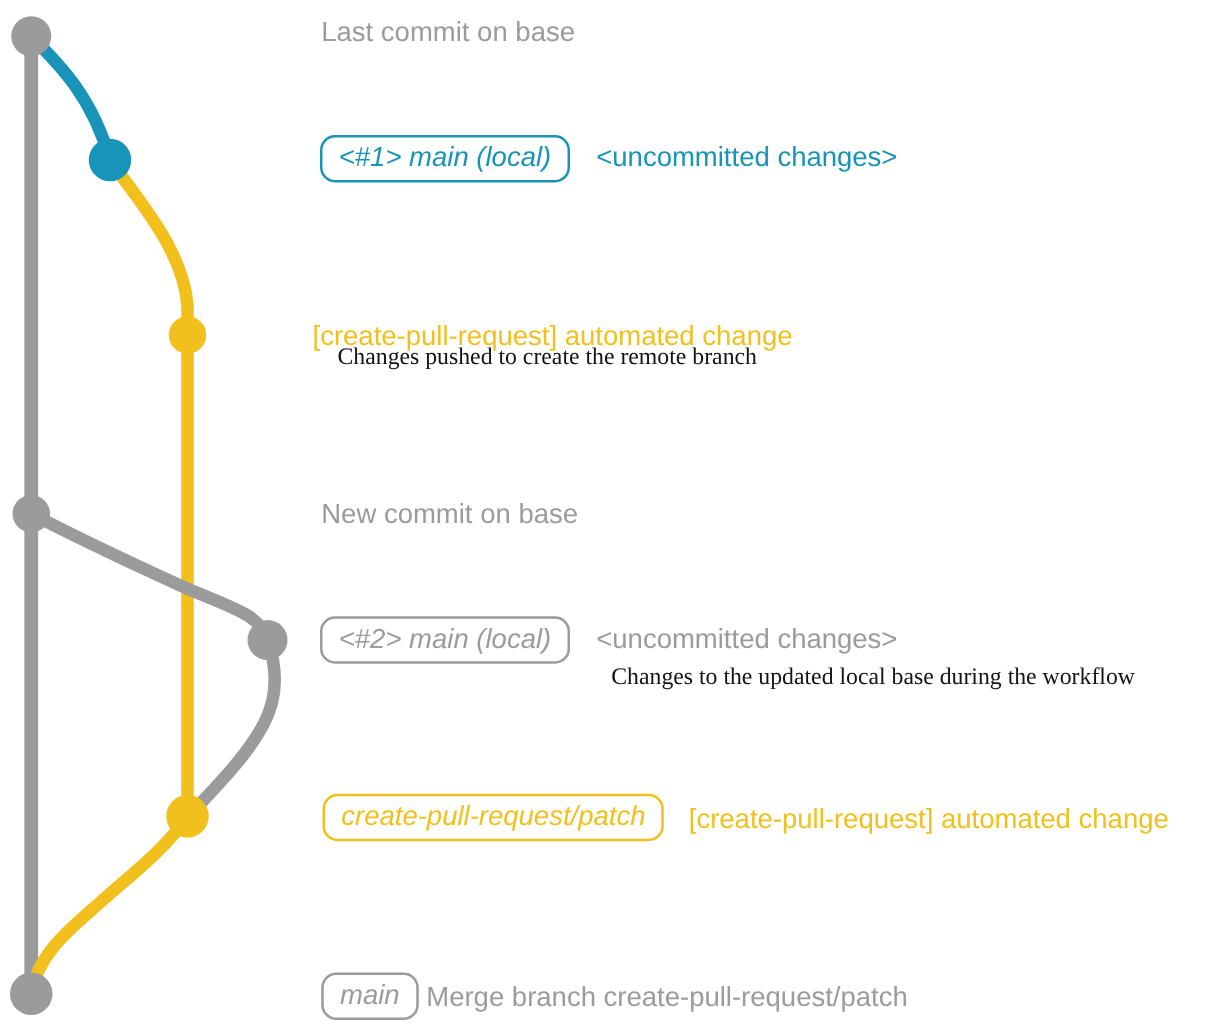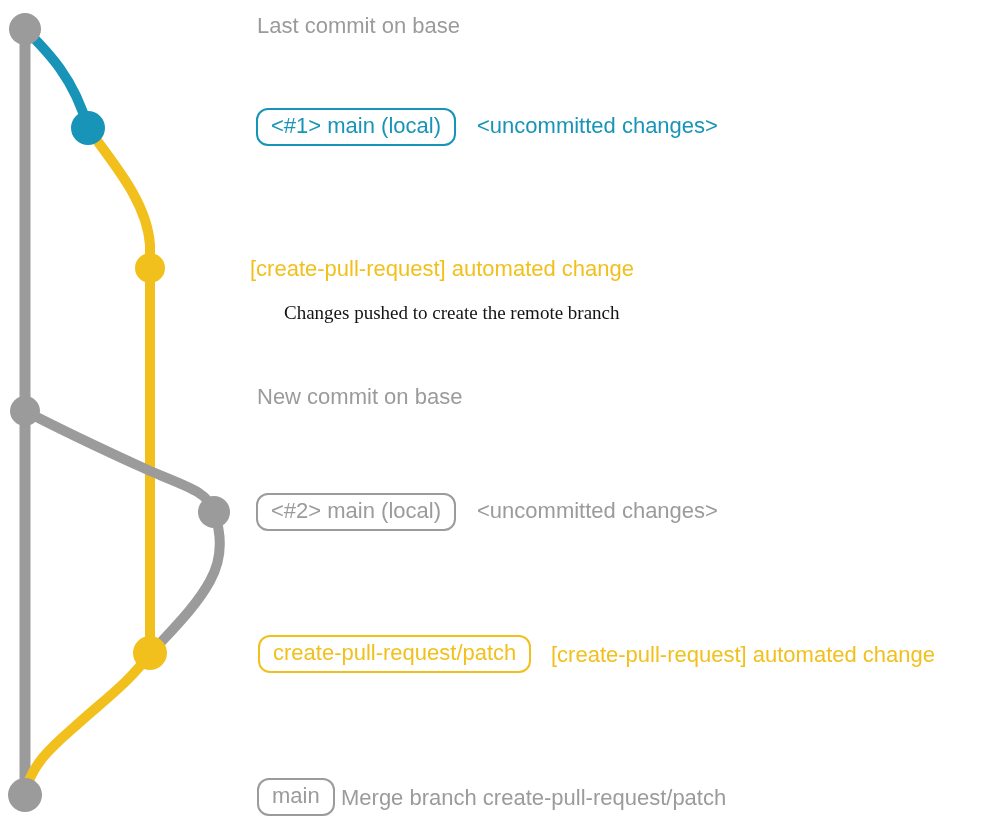--- a/index.html
+++ b/index.html
@@ -38,20 +38,21 @@
   .badge {
     position: absolute;
     box-sizing: border-box;
     border: 2px solid currentColor;
     border-radius: 12px;
     padding: 4px 13px 6px 13px;
     font-size: 22px;
     line-height: 24px;
     white-space: nowrap;
     background: #ffffff;
+    font-style: italic;
   }
 </style>
 </head>
 <body>
 
 <div class="canvas">
 
   <svg class="graph" width="981" height="827" viewBox="0 0 981 827">
 
     <path class="line w11 stroke-gray" d="M 25 29 L 25 795"></path>
@@ -72,26 +73,27 @@
     <circle class="fill-yellow" cx="150" cy="653" r="17"></circle>
     <circle class="fill-gray" cx="25" cy="795" r="17"></circle>
   </svg>
 
   <div class="label sans gray" style="left:257px; top:14px;">Last commit on base</div>
 
   <div class="badge teal" style="left:256px; top:108px;">&lt;#1&gt; main (local)</div>
   <div class="label sans teal" style="left:477px; top:114px;">&lt;uncommitted changes&gt;</div>
 
   <div class="label sans yellow" style="left:250px; top:257px;">[create-pull-request] automated change</div>
-  <div class="label serif" style="left:270px; top:303px;margin-left:14px;">Changes pushed to create the remote branch</div>
+  <div class="label serif" style="left:270px; top:276px;">Changes pushed to create the remote branch</div>
 
-  <div class="label sans gray" style="left:257px; top:385px;">New commit on base</div>
+  <div class="label sans gray" style="left:257px; top:399px;">New commit on base</div>
 
   <div class="badge gray" style="left:256px; top:493px;">&lt;#2&gt; main (local)</div>
   <div class="label sans gray" style="left:477px; top:499px;">&lt;uncommitted changes&gt;</div>
+  <div class="label serif" style="left:489px; top:532px;">Changes to the updated local base during the workflow</div>
 
   <div class="badge yellow" style="left:258px; top:635px;">create-pull-request/patch</div>
   <div class="label sans yellow" style="left:551px; top:643px;">[create-pull-request] automated change</div>
 
   <div class="badge gray" style="left:257px; top:778px;">main</div>
   <div class="label sans gray" style="left:341px; top:786px;text-align:right;">Merge branch create-pull-request/patch</div>
 
 </div>
 
 </body></html>

